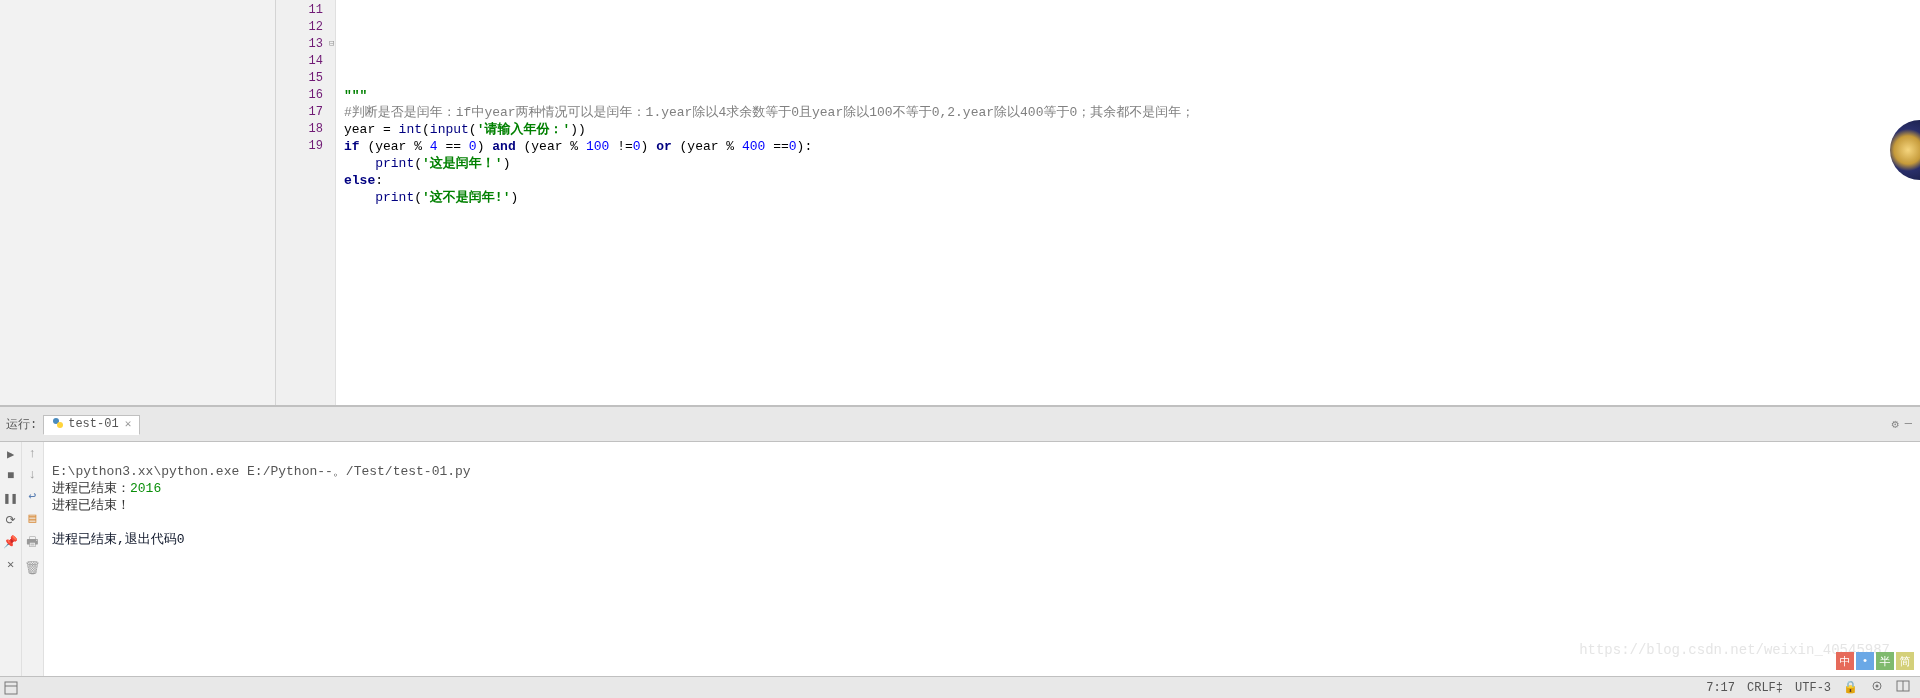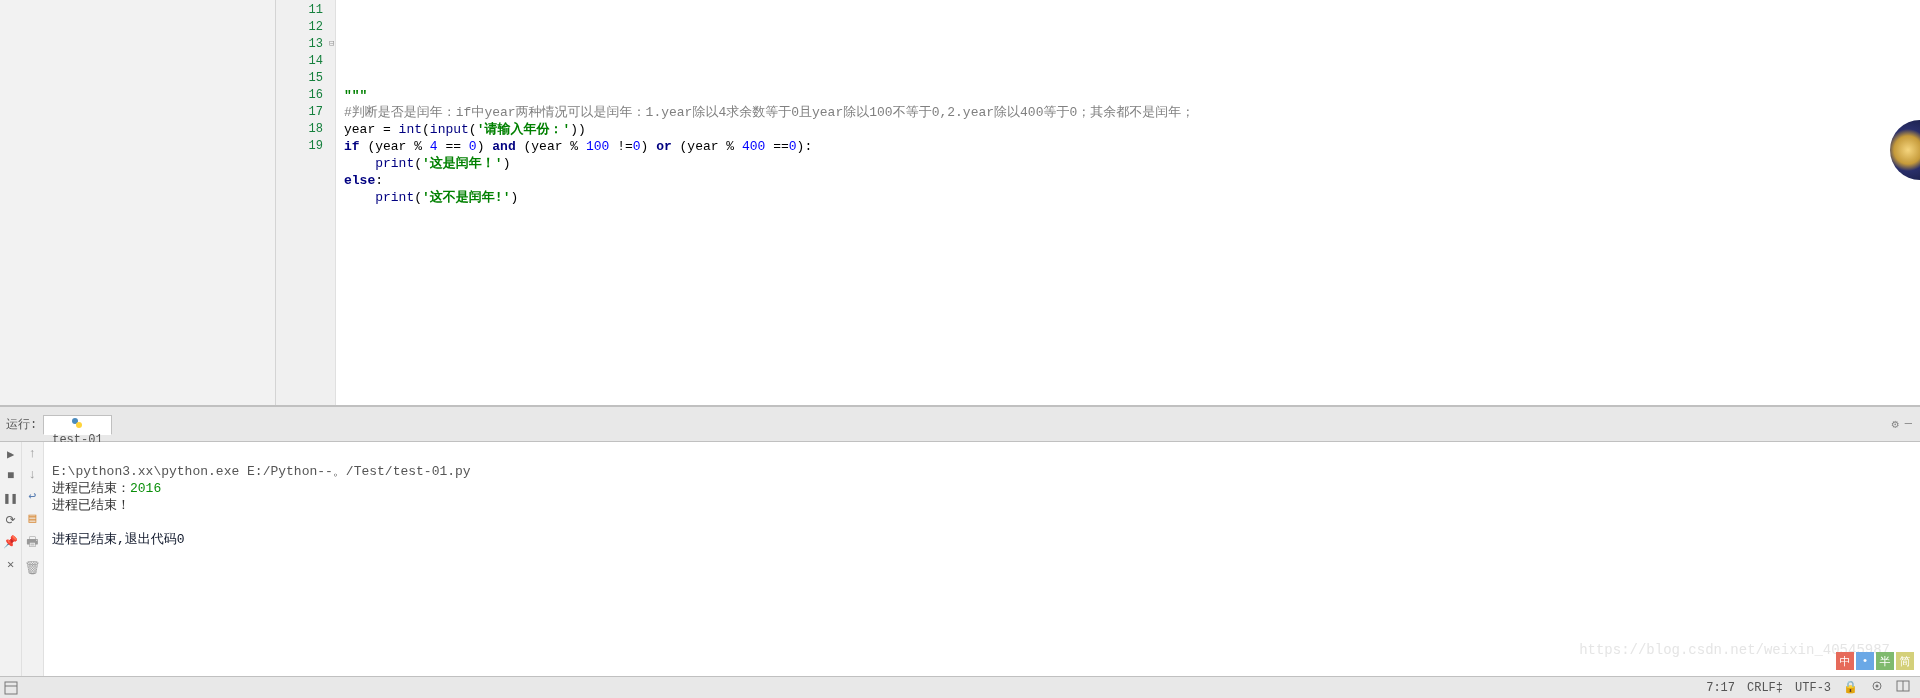--- a/index.html
+++ b/index.html
@@ -25,21 +25,21 @@
 .project-pane {
   width: 276px;
   background: #f2f2f2;
   border-right: 1px solid #d4d4d4;
 }
 .gutter {
   width: 60px;
   background: #f0f0f0;
   padding-top: 2px;
   text-align: right;
-  color: #15803d;
+  color: #701a75;
   font-size: 12px;
   line-height: 17px;
   user-select: none;
   border-right: 1px solid #e0e0e0;
 }
 .gutter div { padding-right: 12px; height: 17px; }
 .code {
   flex: 1;
   padding-top: 2px;
   padding-left: 8px;
@@ -87,25 +87,24 @@
   font-size: 12px;
   color: #555;
 }
 .run-header .lbl { padding: 0 6px; }
 .run-tab {
   background: #fff;
   border: 1px solid #c0c0c0;
   border-bottom: 1px solid #fff;
   padding: 1px 8px;
   display: flex;
-  align-items: center;
+  align-items: flex-start;
   gap: 4px;
   height: 20px;
   margin-bottom: -1px;
-  flex-direction: column;
 }
 .py-icon {
   width: 12px; height: 12px;
   display: inline-flex;
 }
 .close-x { color: #999; font-size: 11px; margin-left: 2px; }
 .run-header .spacer { flex: 1; }
 .gear {
   color: #888;
   padding: 0 4px;

